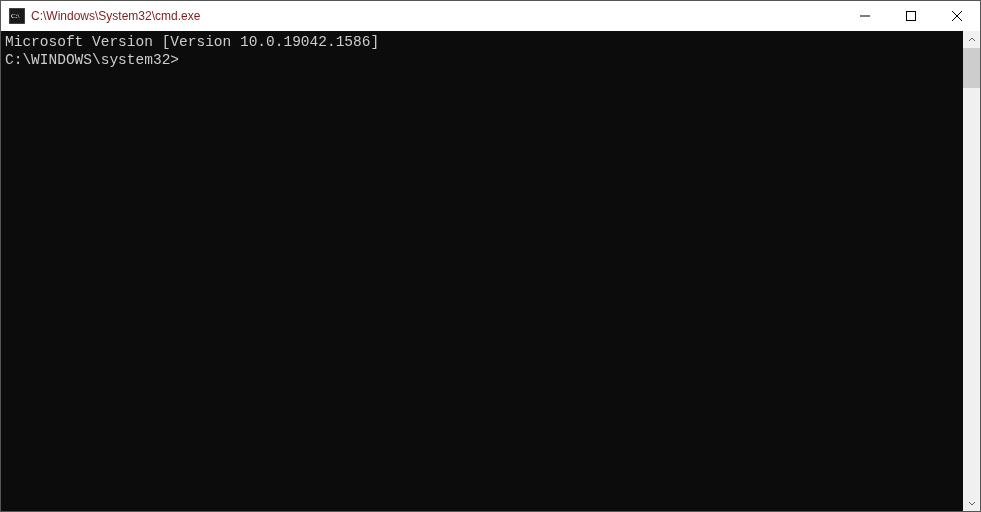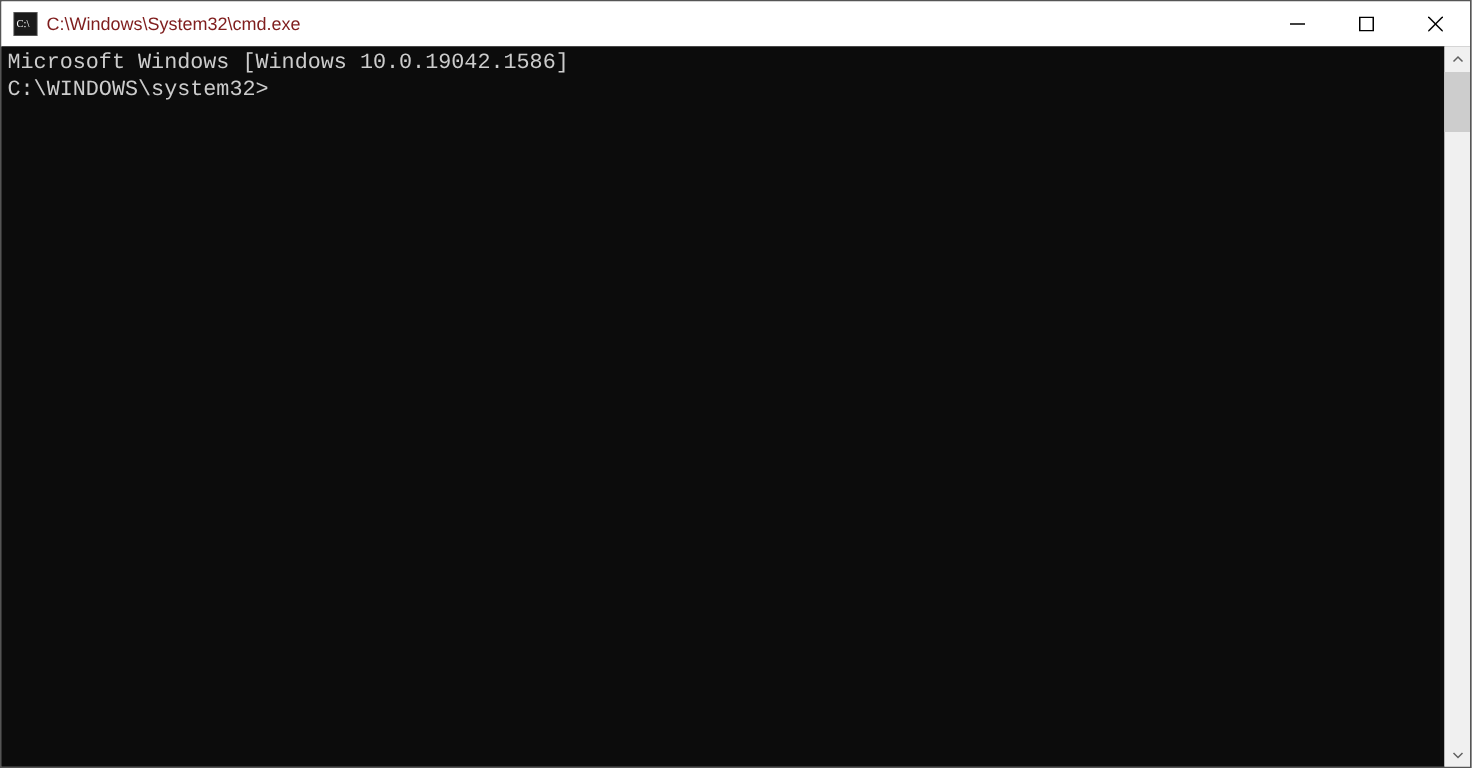--- a/index.html
+++ b/index.html
@@ -136,21 +136,21 @@
       <button class="win-btn close" title="Close">
         <svg width="10" height="10" viewBox="0 0 10 10">
           <line x1="0" y1="0" x2="10" y2="10" stroke-width="1"></line>
           <line x1="10" y1="0" x2="0" y2="10" stroke-width="1"></line>
         </svg>
       </button>
     </div>
   </div>
 
   <div class="client-area">
-    <div class="console"><div>Microsoft Windows [Windows 10.0.19042.1586]</div><div></div><div class="prompt-line"><span>C:\WINDOWS\system32&gt;</span><span class="cursor"></span></div></div>
+    <div class="console"><div>Microsoft Version [Version 10.0.19042.1586]</div><div></div><div class="prompt-line"><span>C:\WINDOWS\system32&gt;</span><span class="cursor"></span></div></div>
 
     <div class="scrollbar">
       <button class="scroll-btn">
         <svg width="8" height="8" viewBox="0 0 8 8">
           <polyline points="1,5 4,2 7,5" fill="none" stroke="#606060" stroke-width="1"></polyline>
         </svg>
       </button>
       <div class="scroll-track">
         <div class="scroll-thumb"></div>
       </div>

